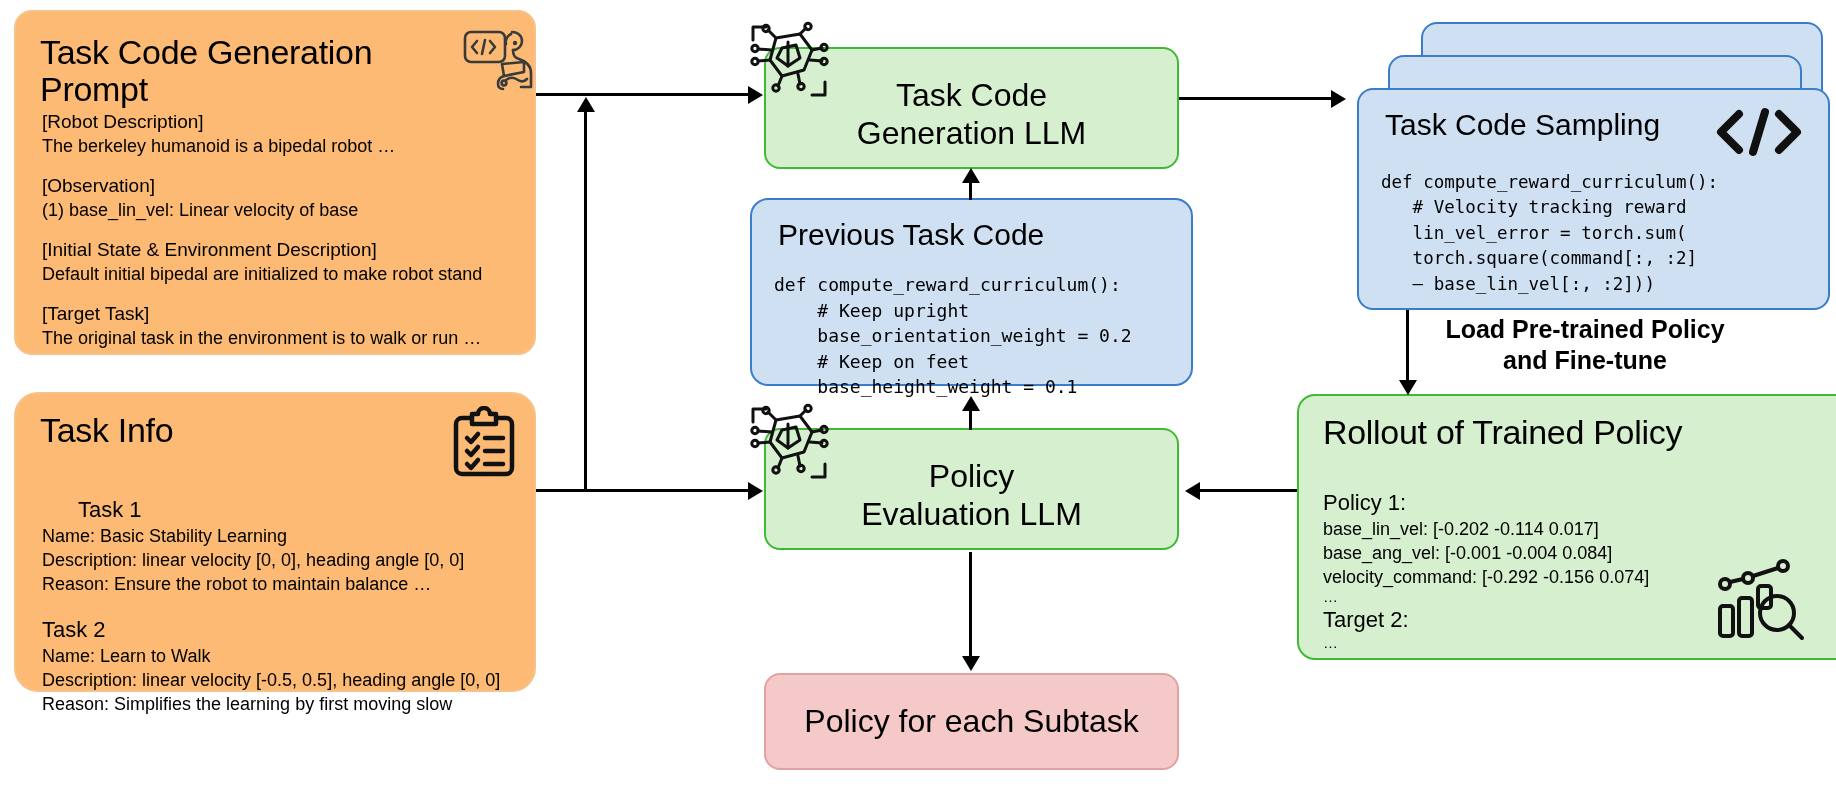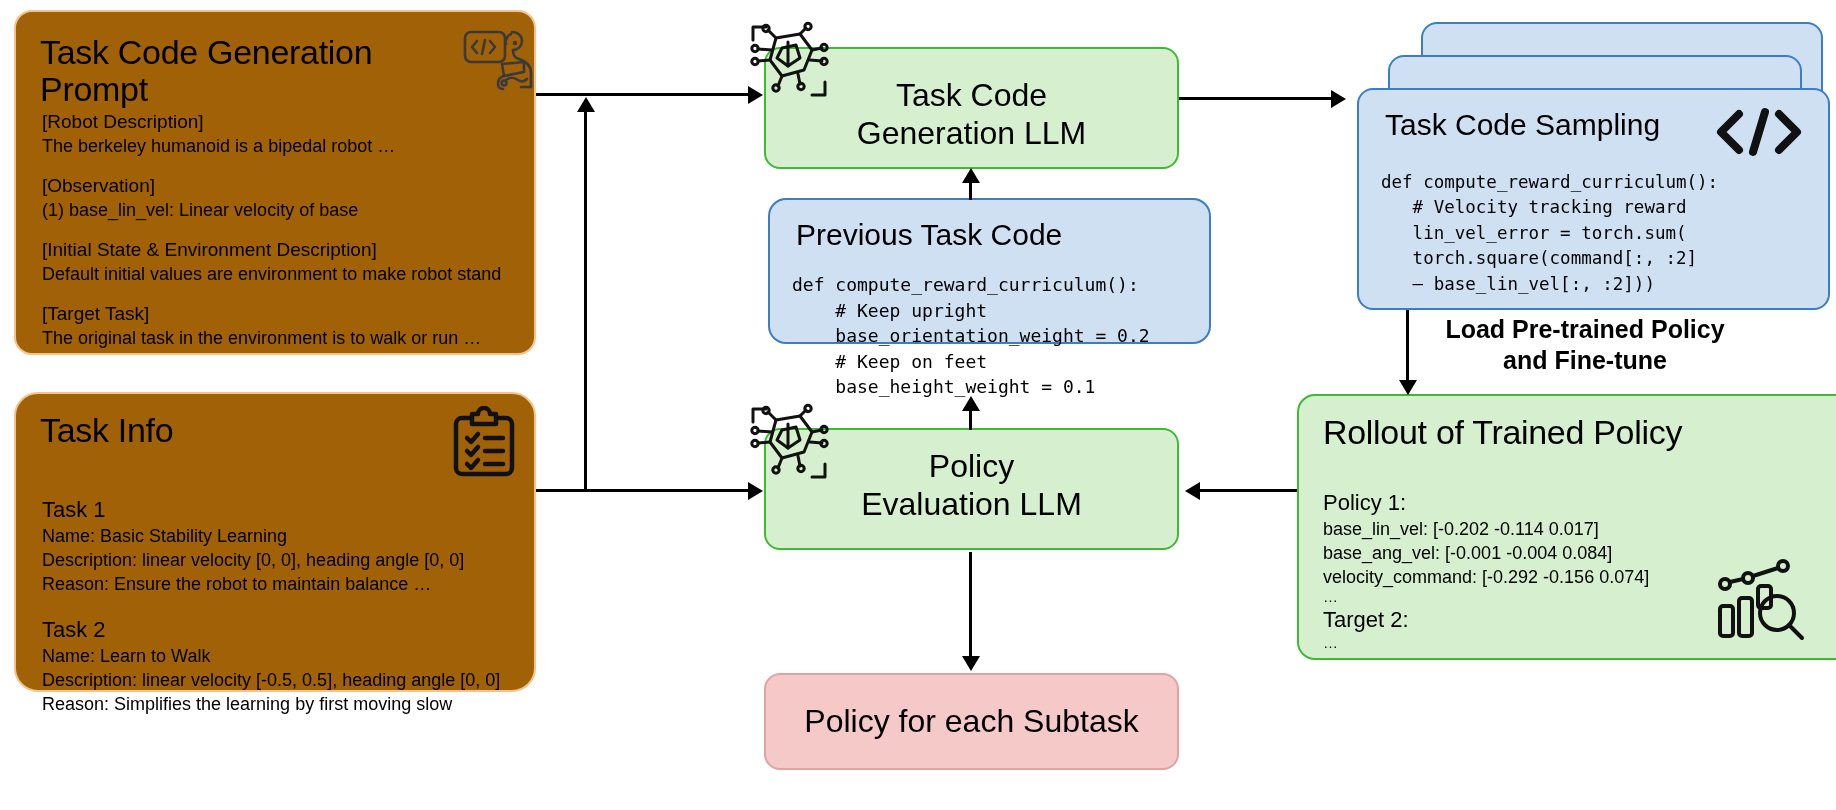--- a/index.html
+++ b/index.html
@@ -18,21 +18,21 @@
     overflow: hidden;
     background: #ffffff;
   }
   .box {
     position: absolute;
     box-sizing: border-box;
     border-radius: 18px;
   }
   
   .card-orange {
-    background: #a16207;
+    background: #fdba74;
     border: 2px solid #f5c38a;
   }
   
   .card-blue {
     background: #cfe0f3;
     border: 2px solid #3a7dc9;
     padding-left: 32px;
   }
   
   .card-green {
@@ -159,21 +159,21 @@
         <div class="body">The berkeley humanoid is a bipedal robot …</div>
       </div>
       <div class="gap"></div>
       <div>
         <div class="heading">[Observation]</div>
         <div class="body">(1) base_lin_vel: Linear velocity of base</div>
       </div>
       <div class="gap"></div>
       <div>
         <div class="heading">[Initial State &amp; Environment Description]</div>
-        <div class="body">Default initial values are environment to make robot stand</div>
+        <div class="body">Default initial bipedal are initialized to make robot stand</div>
       </div>
       <div class="gap"></div>
       <div>
         <div class="heading">[Target Task]</div>
         <div class="body">The original task in the environment is to walk or run …</div>
       </div>
     </div>
   </div>
 
   <div class="box card-orange" style="left:14px; top:392px; width:522px; height:300px;border-radius:24px;">
@@ -187,21 +187,21 @@
         <line x1="37" y1="32" x2="55" y2="32"></line>
         <polyline points="19,45 23,49 30,41"></polyline>
         <line x1="37" y1="45" x2="55" y2="45"></line>
         <polyline points="19,58 23,62 30,54"></polyline>
         <line x1="37" y1="58" x2="55" y2="58"></line>
       </svg>
     </div>
 
     <div style="position:absolute; left:26px; top:102px; width:480px;">
       <div>
-        <div class="heading" style="font-size:22px;">Task 1</div>
+        <div class="heading" style="font-size:22px;margin-left:36px;">Task 1</div>
         <div class="body">Name: Basic Stability Learning</div>
         <div class="body">Description: linear velocity [0, 0], heading angle [0, 0]</div>
         <div class="body">Reason: Ensure the robot to maintain balance …</div>
       </div>
       <div style="height:20px;"></div>
       <div>
         <div class="heading" style="font-size:22px;">Task 2</div>
         <div class="body">Name: Learn to Walk</div>
         <div class="body">Description: linear velocity [-0.5, 0.5], heading angle [0, 0]</div>
         <div class="body">Reason: Simplifies the learning by first moving slow</div>
@@ -234,31 +234,31 @@
       <line x1="28" y1="32" x2="14" y2="31"></line>
         <circle cx="11" cy="30.5" r="3.2"></circle>
       <line x1="38" y1="58" x2="34" y2="68"></line>
         <circle cx="32" cy="70" r="3.2"></circle>
       <line x1="54" y1="56" x2="56" y2="66"></line>
         <circle cx="57" cy="68.5" r="3.2"></circle>
       <line x1="44" y1="24" x2="44" y2="48"></line>
     </svg>
   </div>
 
-  <div class="box card-blue" style="left:750px; top:198px; width:443px; height:146px;margin-left:18px;">
+  <div class="box card-blue" style="left:750px; top:198px; width:443px; height:188px;">
     <div style="position:absolute; left:26px; top:18px;" class="title-lg">Previous Task Code</div>
     <div class="mono" style="position:absolute; left:22px; top:72px;">def compute_reward_curriculum():
     # Keep upright
     base_orientation_weight = 0.2
     # Keep on feet
     base_height_weight = 0.1</div>
   </div>
 
   <div class="box card-green" style="left:764px; top:428px; width:415px; height:122px; border-radius:16px;">
-    <div class="centered-label" style="top:18px;">
+    <div class="centered-label" style="top:28px;">
       <span class="blk">Policy</span>
       <span class="blk">Evaluation LLM</span>
     </div>
   </div>
   <div class="icon" style="left:744px; top:400px;">
     <svg width="90" height="86" viewBox="0 0 90 86" fill="none" stroke="#111" stroke-width="3" stroke-linecap="round" stroke-linejoin="round">
       <polyline points="9,22 9,9 22,9"></polyline>
       <polyline points="81,64 81,77 68,77"></polyline>
       <path d="M32 20 L56 16 L68 32 L60 52 L38 58 L26 42 Z"></path>
       <path d="M38 30 L52 27 L56 40 L44 48 L33 40 Z"></path>

